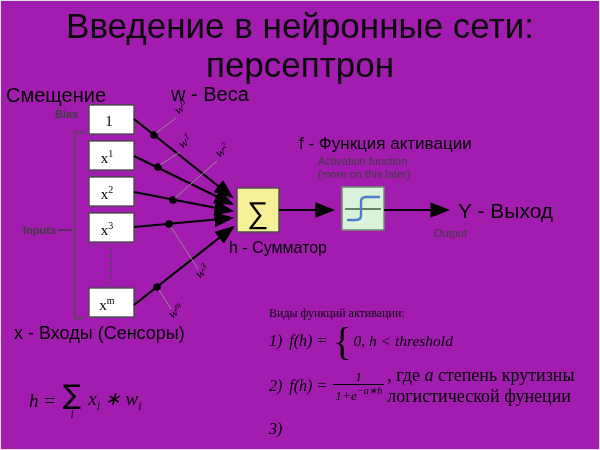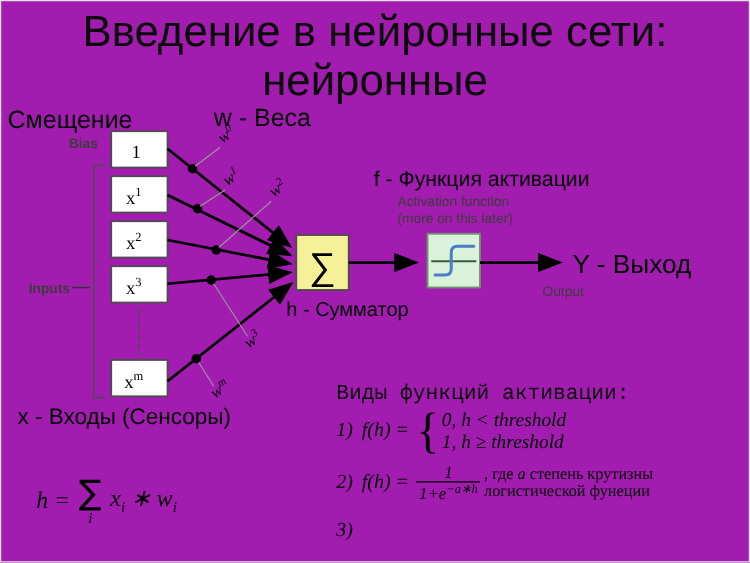--- a/index.html
+++ b/index.html
@@ -26,41 +26,41 @@
     display:flex;align-items:center;
   }
   .sigma-stack{display:inline-flex;flex-direction:column;align-items:center;margin:0 7px;}
   .big-sigma{font-style:normal;font-family:"DejaVu Sans",sans-serif;font-size:27px;line-height:0.95;}
   .sigma-sub{font-size:12px;line-height:1;}
   .formula-left sub{font-size:12px;font-style:italic;}
   .y-eq{margin-left:36px;}
 
   
   .formula-right{position:absolute;left:268px;top:305px;width:325px;}
-  .kinds-title{font-family:Liberation Mono, monospace;font-size:17px;color:#0a0a0a;}
+  .kinds-title{font-family:Liberation Serif, serif;font-size:12px;color:#0a0a0a;}
   .fitem{display:flex;align-items:center;font-family:"Liberation Serif",serif;font-style:italic;font-size:16px;}
   .fitem .num{margin-right:7px;}
   .f1{margin-top:3px;}
   .brace{font-size:38px;font-weight:100;line-height:0.9;margin:0 2px 0 6px;font-style:normal;transform:scaleY(1.05);}
   .cases{display:flex;flex-direction:column;line-height:1.12;font-size:15.5px;}
   .f2{margin-top:7px;align-items:center;}
   .frac{display:inline-flex;flex-direction:column;align-items:center;margin-left:6px;font-size:13.5px;line-height:1.15;}
   .frac .den{border-top:1.3px solid #000;padding:0 2px;}
   .frac sup{font-size:10px;font-family:Liberation Serif, serif;}
-  .note{margin-left:3px;font-style:normal;font-size:13px;line-height:1.15;}
+  .note{margin-left:3px;font-style:normal;font-size:18px;line-height:1.15;}
   .f3{margin-top:13px;}
 </style>
 </head>
 <body>
 
 <div class="slide">
 
   <div class="title">
     <span>Введение в нейронные сети:</span>
-    <span>нейронные</span>
+    <span>персептрон</span>
   </div>
 
   <svg class="diagram" viewBox="0 0 600 450">
     <defs>
       <marker id="arrow" markerWidth="9" markerHeight="7" refX="8" refY="3.5" orient="auto">
         <path d="M0,0 L9,3.5 L0,7 Z" fill="#000"></path>
       </marker>
     </defs>
 
     <text x="5" y="101" font-size="20">Смещение</text>
@@ -146,21 +146,20 @@
 
   <div class="formula-right">
     <div class="kinds-title">Виды функций активации:</div>
 
     <div class="fitem f1">
       <span class="num">1)</span>
       <span>f(h) =</span>
       <span class="brace">{</span>
       <span class="cases">
         <span>0, h &lt; threshold</span>
-        <span>1, h ≥ threshold</span>
       </span>
     </div>
 
     <div class="fitem f2">
       <span class="num">2)</span>
       <span>f(h) =</span>
       <span class="frac">
         <span class="numr">1</span>
         <span class="den"><span>1+e</span><sup>−a∗h</sup></span>
       </span>

